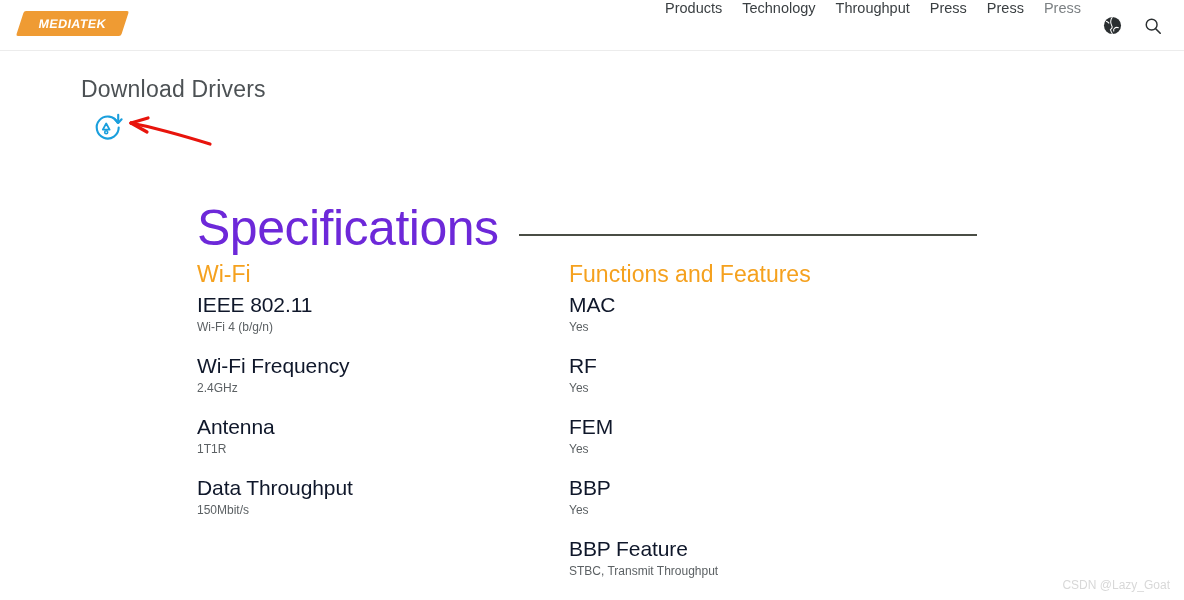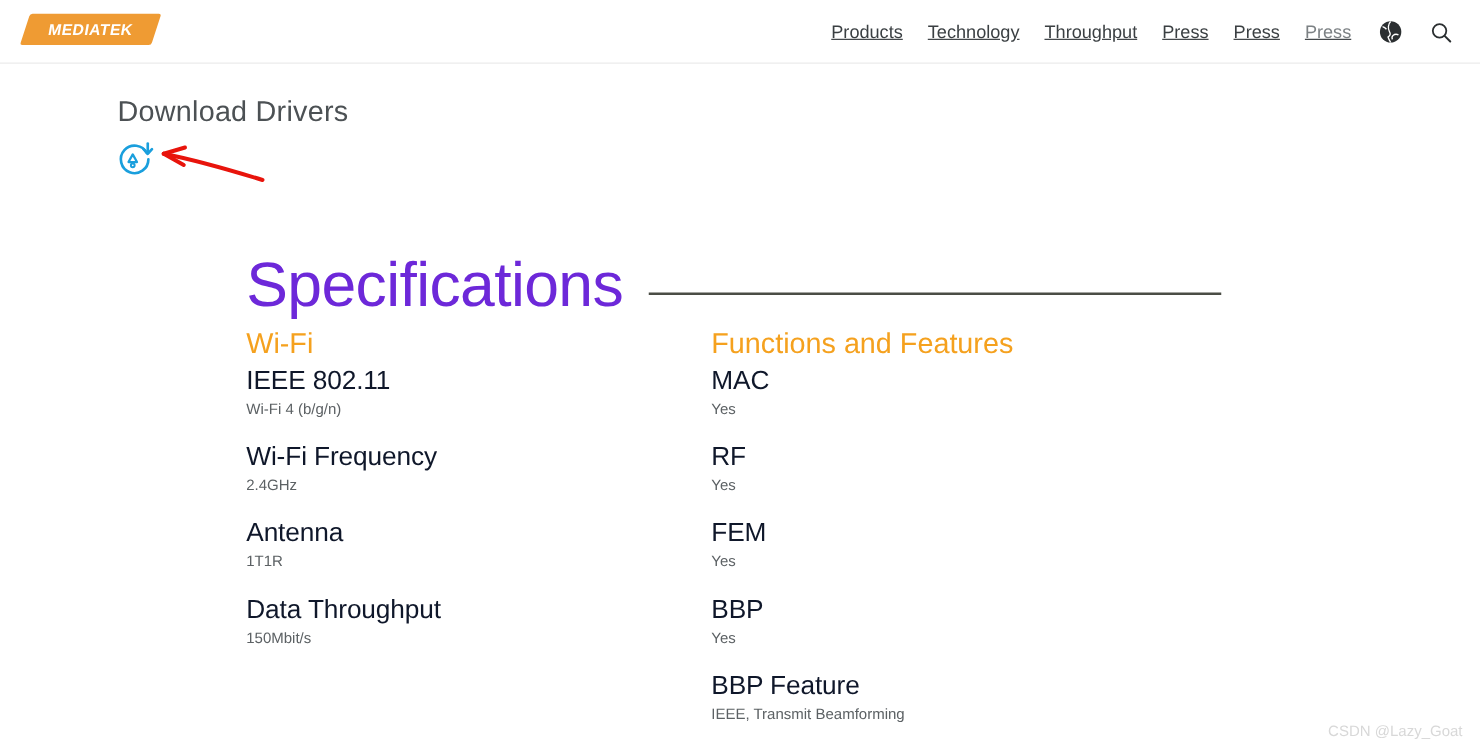--- a/index.html
+++ b/index.html
@@ -53,23 +53,21 @@
     transform: skewX(-10deg);
     white-space: nowrap;
   }
 
   .nav {
     position: absolute;
     right: 22px;
     top: 0;
     height: 51px;
     display: flex;
-    align-items: center;
     gap: 0;
-    text-decoration: underline;
   }
   .nav-item {
     font-size: 14.5px;
     color: #3a3f42;
     margin-left: 20px;
     white-space: nowrap;
     cursor: pointer;
   }
   .nav-item.muted {
     color: #7c8184;
@@ -77,21 +75,21 @@
   .nav-icon {
     margin-left: 22px;
     display: flex;
     align-items: center;
     cursor: pointer;
   }
 
   
   .dl-title {
     position: absolute;
-    left: 94px;
+    left: 81px;
     top: 76px;
     font-size: 23px;
     color: #4c5154;
     letter-spacing: 0.2px;
     white-space: nowrap;
   }
   .dl-icon {
     position: absolute;
     left: 92px;
     top: 113px;
@@ -276,19 +274,19 @@
     <div class="spec-item">
       <div class="spec-label">FEM</div>
       <div class="spec-value">Yes</div>
     </div>
     <div class="spec-item">
       <div class="spec-label">BBP</div>
       <div class="spec-value">Yes</div>
     </div>
     <div class="spec-item">
       <div class="spec-label">BBP Feature</div>
-      <div class="spec-value">IEEE, Transmit Beamforming</div>
+      <div class="spec-value">STBC, Transmit Throughput</div>
     </div>
   </div>
 
 </div>
 
 <div class="watermark">CSDN @Lazy_Goat</div>
 
 </body></html>

